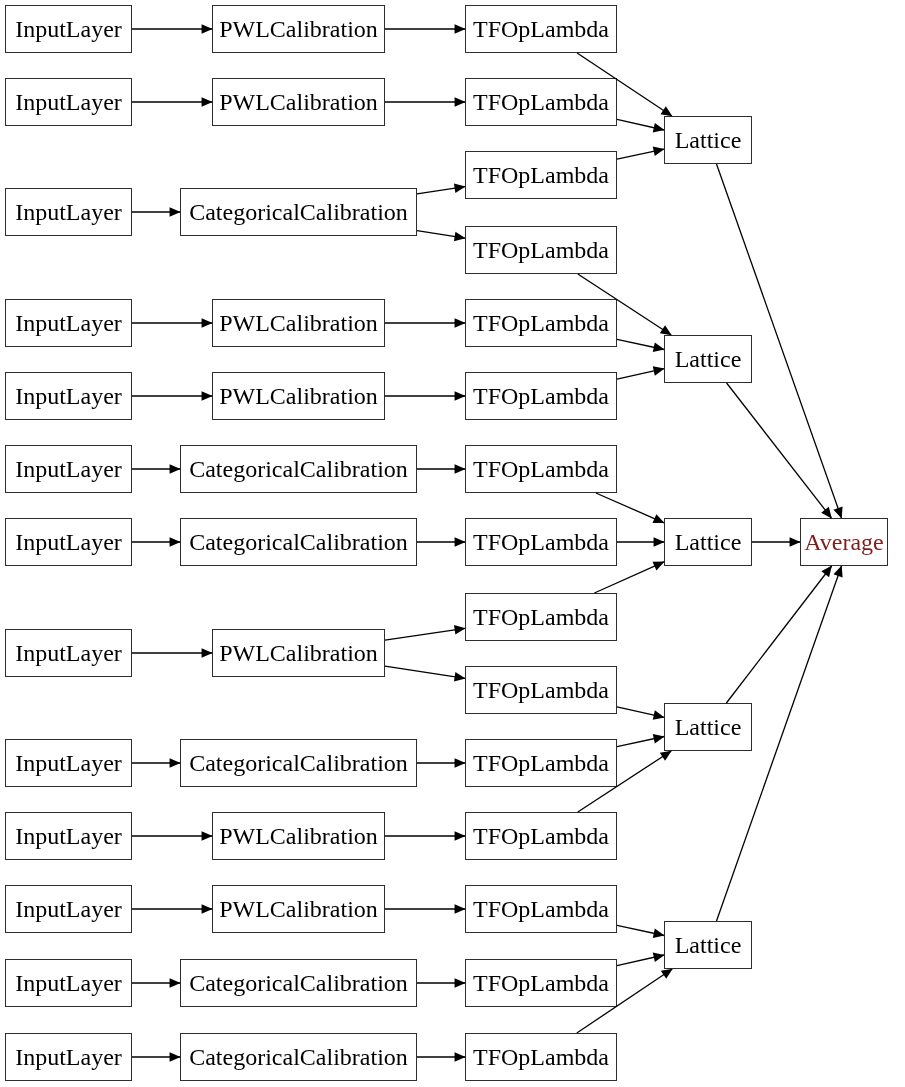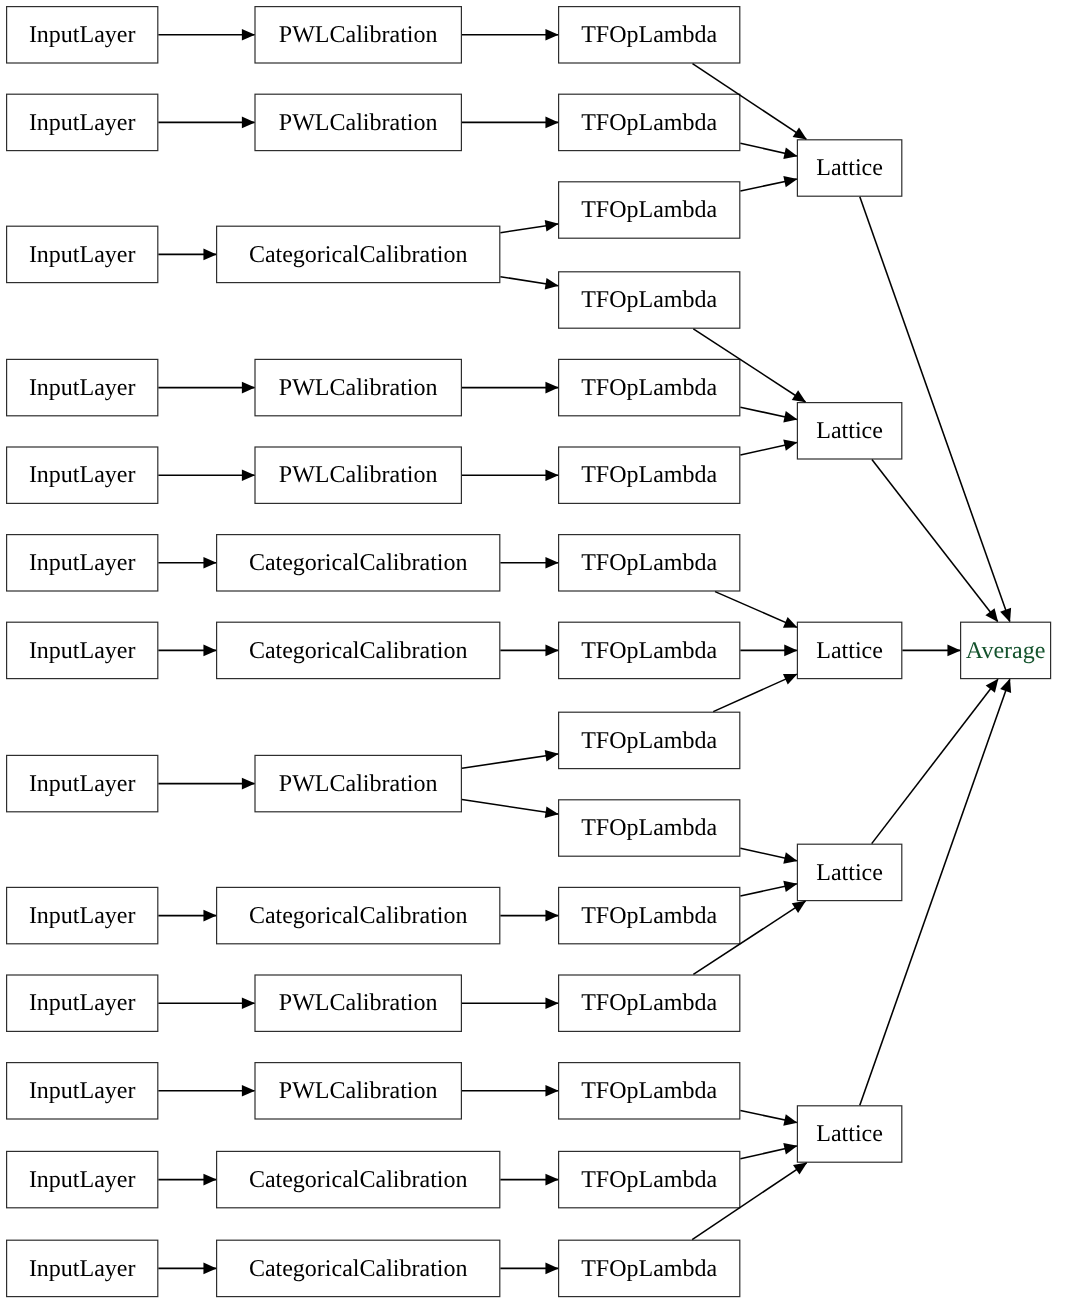--- a/index.html
+++ b/index.html
@@ -13,21 +13,21 @@
   }
   .node {
     position: absolute;
     box-sizing: border-box;
     border: 1.5px solid #2e2e2e;
     background: #ffffff;
     color: #000000;
     display: flex;
     align-items: center;
     justify-content: center;
-    font-size: 20px;
+    font-size: 24px;
     line-height: 1;
     white-space: nowrap;
     overflow: hidden;
     text-align: right;
   }
   #edge-layer {
     position: absolute;
     left: 0;
     top: 0;
     z-index: 2;
@@ -133,14 +133,14 @@
     <div class="node" style="left: 465px; top: 739px; width: 152px; height: 48px; border-color: rgb(46, 46, 46); background: rgb(255, 255, 255); color: rgb(0, 0, 0);">TFOpLambda</div>
     <div class="node" style="left: 465px; top: 812px; width: 152px; height: 48px; border-color: rgb(46, 46, 46); background: rgb(255, 255, 255); color: rgb(0, 0, 0);">TFOpLambda</div>
     <div class="node" style="left: 465px; top: 885px; width: 152px; height: 48px; border-color: rgb(46, 46, 46); background: rgb(255, 255, 255); color: rgb(0, 0, 0);">TFOpLambda</div>
     <div class="node" style="left: 465px; top: 959px; width: 152px; height: 48px; border-color: rgb(46, 46, 46); background: rgb(255, 255, 255); color: rgb(0, 0, 0);">TFOpLambda</div>
     <div class="node" style="left: 465px; top: 1033px; width: 152px; height: 48px; border-color: rgb(46, 46, 46); background: rgb(255, 255, 255); color: rgb(0, 0, 0);">TFOpLambda</div>
     <div class="node" style="left: 664px; top: 116px; width: 88px; height: 48px; border-color: rgb(46, 46, 46); background: rgb(255, 255, 255); color: rgb(0, 0, 0);">Lattice</div>
     <div class="node" style="left: 664px; top: 335px; width: 88px; height: 48px; border-color: rgb(46, 46, 46); background: rgb(255, 255, 255); color: rgb(0, 0, 0);">Lattice</div>
     <div class="node" style="left: 664px; top: 518px; width: 88px; height: 48px; border-color: rgb(46, 46, 46); background: rgb(255, 255, 255); color: rgb(0, 0, 0);">Lattice</div>
     <div class="node" style="left: 664px; top: 703px; width: 88px; height: 48px; border-color: rgb(46, 46, 46); background: rgb(255, 255, 255); color: rgb(0, 0, 0);">Lattice</div>
     <div class="node" style="left: 664px; top: 921px; width: 88px; height: 48px; border-color: rgb(46, 46, 46); background: rgb(255, 255, 255); color: rgb(0, 0, 0);">Lattice</div>
-    <div class="node" style="left: 800px; top: 518px; width: 76px; height: 48px; border-color: rgb(46, 46, 46); background: rgb(255, 255, 255); color: #14532d;">Average</div>
+    <div class="node" style="left: 800px; top: 518px; width: 88px; height: 48px; border-color: rgb(46, 46, 46); background: rgb(255, 255, 255); color: #7f1d1d;">Average</div>
   </div>
 
 </body></html>

